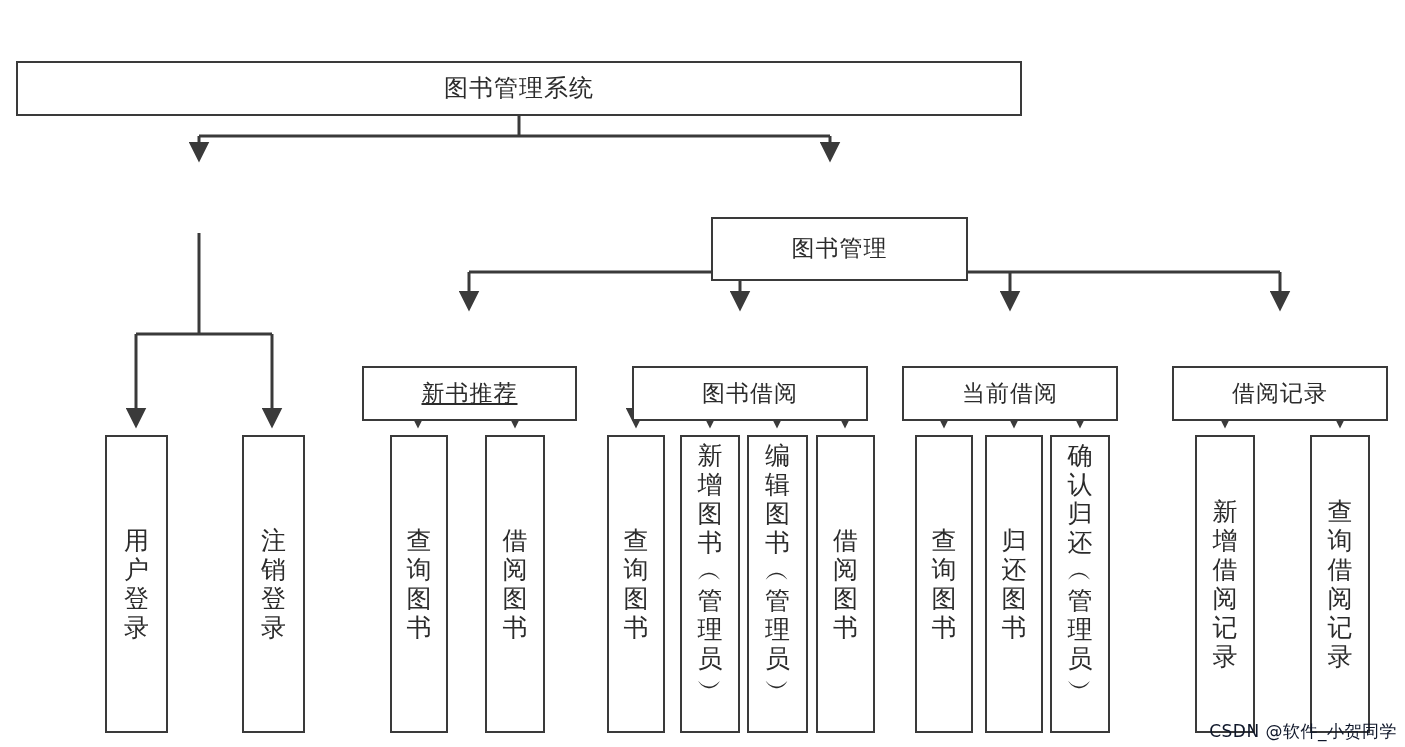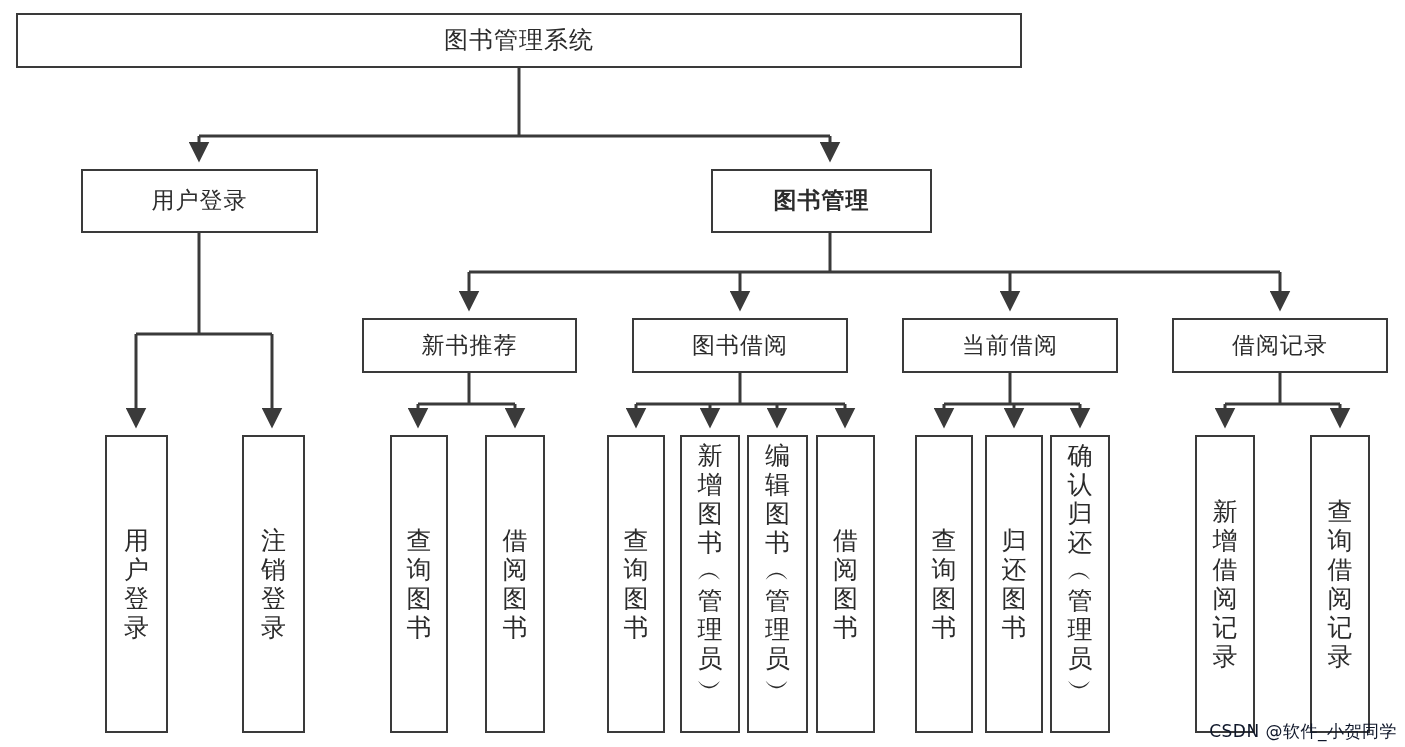--- a/index.html
+++ b/index.html
@@ -26,20 +26,21 @@
     border:2px solid #3a3a3a;
     display:flex;
     align-items:center;
     justify-content:center;
     color:#2b2b2b;
   }
   .node.horiz{
     font-size:23px;
     letter-spacing:1px;
     line-height:1.1;
+    margin-top:48px;
   }
   .node.root{
     font-size:24px;
   }
   
   .node.vert{
     font-size:25px;
     line-height:1.16;
     padding:4px 0;
     align-items:center;
@@ -116,27 +117,26 @@
 
       <path d="M 1280 373 L 1280 404"></path>
       <path d="M 1225 404 L 1340 404"></path>
       <path d="M 1225 404 L 1225 418" marker-end="url(#arrow)"></path>
       <path d="M 1340 404 L 1340 418" marker-end="url(#arrow)"></path>
     </g>
   </svg>
 
   <div class="node horiz root" style="left:16px;top:13px;width:1006px;height:55px;">图书管理系统</div>
 
-  <div class="node horiz" style="left:81px;top:169px;width:237px;height:64px;">用户登录</div>
-
-  <div class="node horiz" style="left:711px;top:169px;width:221px;height:64px;font-weight:bold;">图书管理</div>
-
-  <div class="node horiz" style="left:362px;top:318px;width:215px;height:55px;">新书推荐</div>
-
-  <div class="node horiz" style="left:632px;top:318px;width:216px;height:55px;">图书借阅</div>
+
+  <div class="node horiz" style="left:711px;top:169px;width:257px;height:64px;">图书管理</div>
+
+  <div class="node horiz" style="left:362px;top:318px;width:215px;height:55px;text-decoration:underline;">新书推荐</div>
+
+  <div class="node horiz" style="left:632px;top:318px;width:236px;height:55px;">图书借阅</div>
 
   <div class="node horiz" style="left:1172px;top:318px;width:216px;height:55px;">借阅记录</div>
 
   <div class="node horiz" style="left:902px;top:318px;width:216px;height:55px;">当前借阅</div>
 
   <div class="node vert" style="left:105px;top:435px;width:63px;height:298px;">
     <span class="vtext">用
 户
 登
 录</span>

